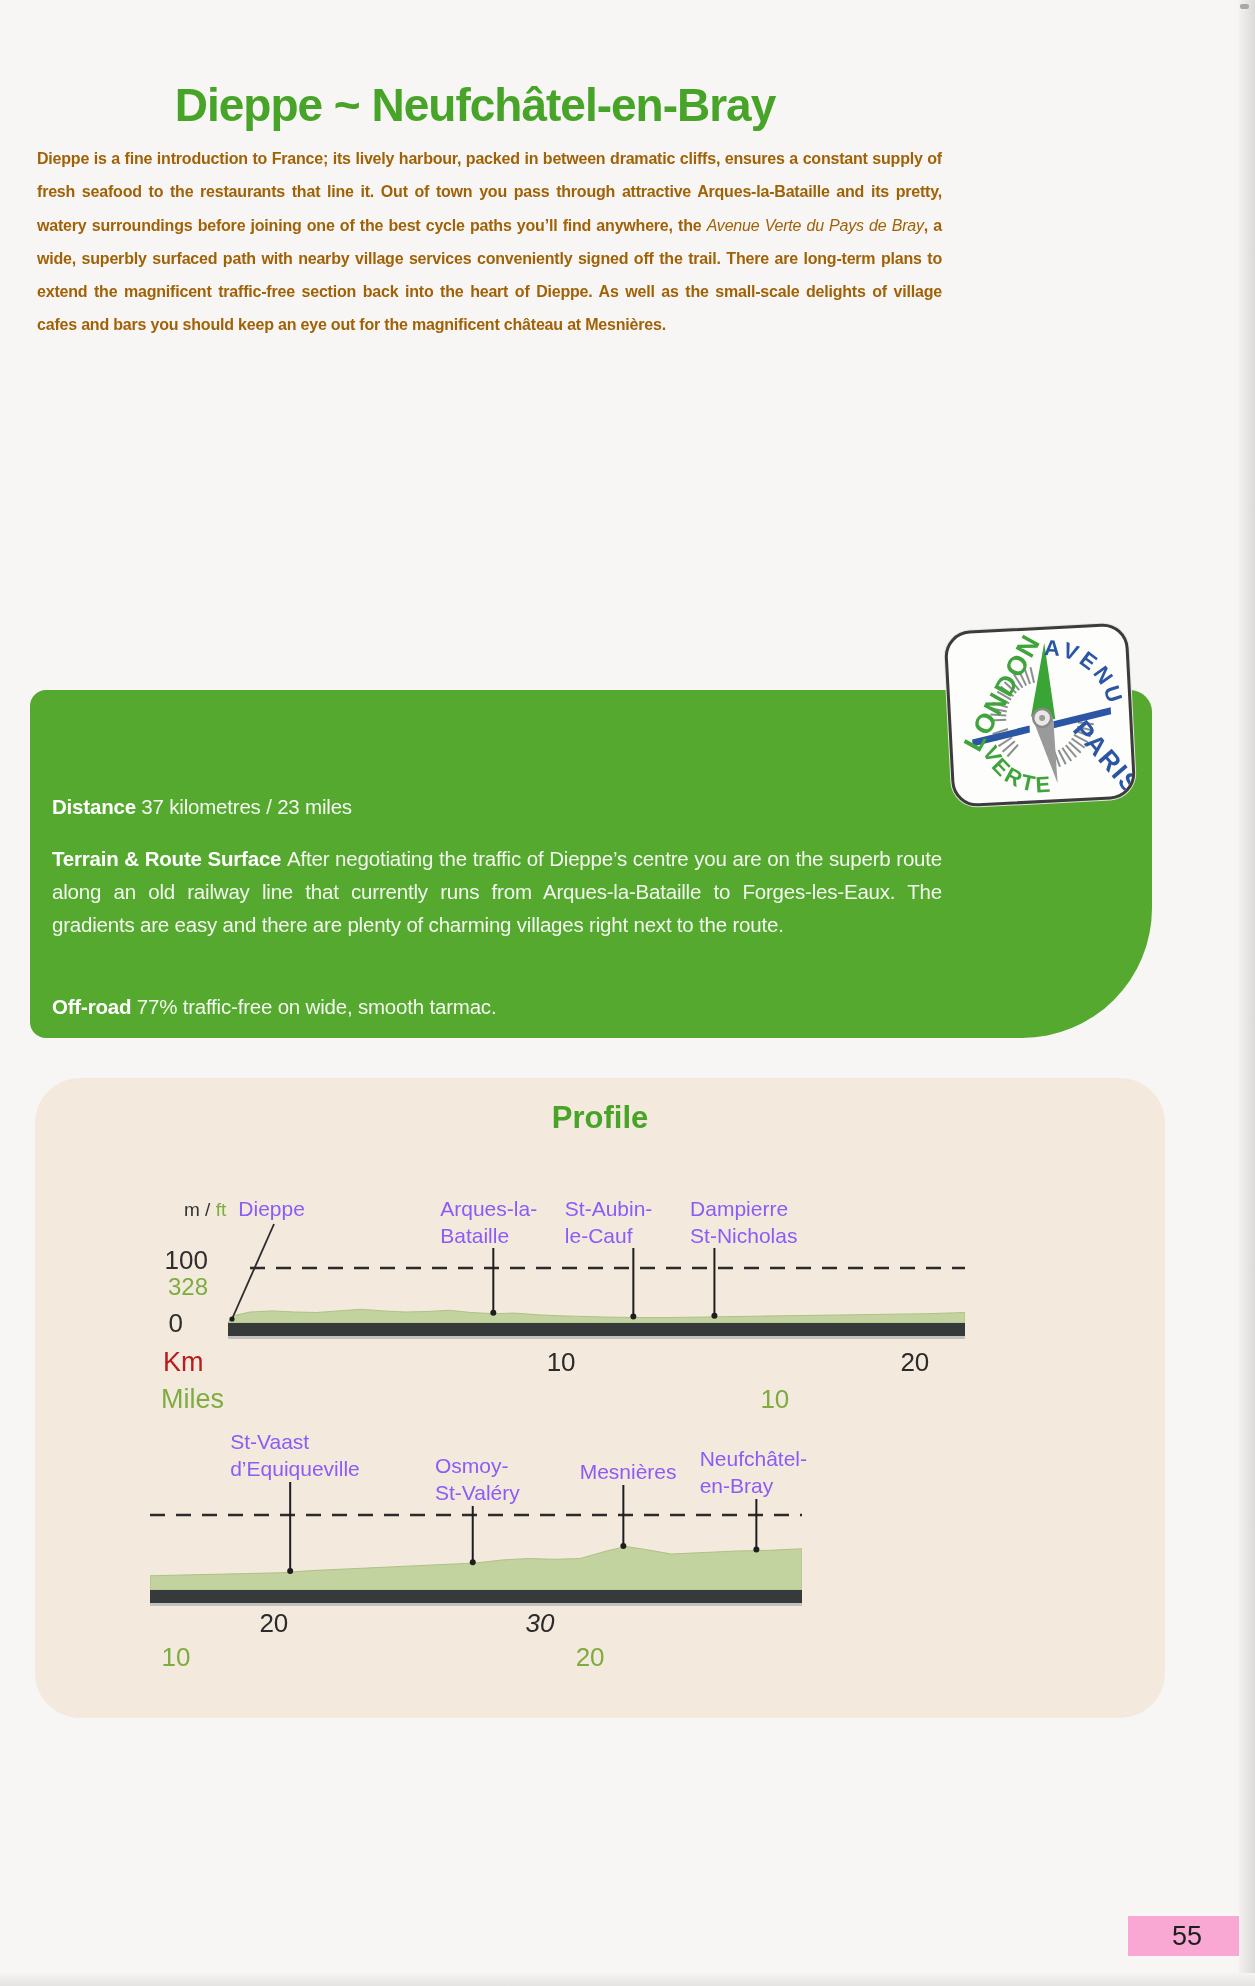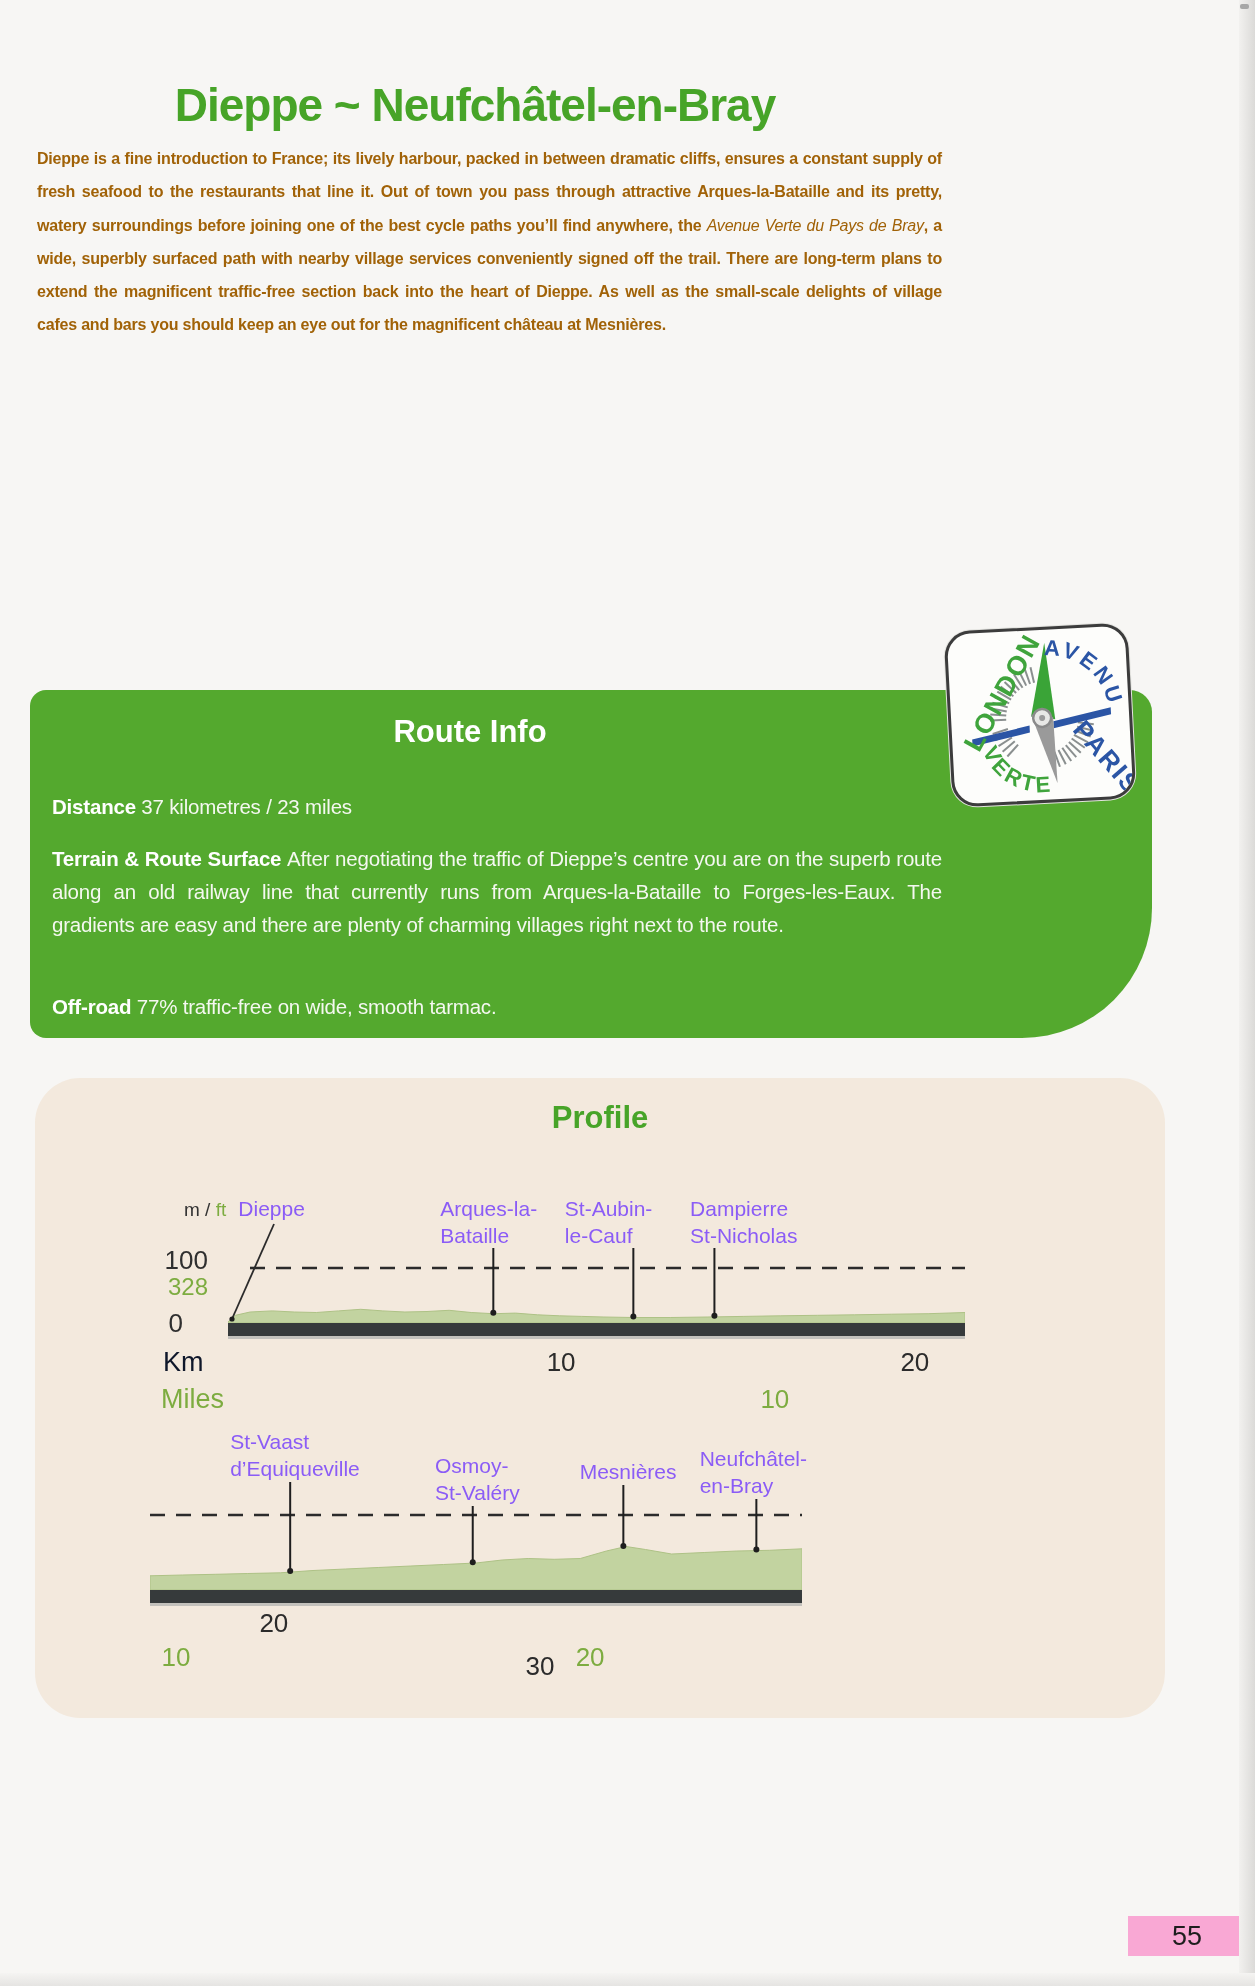--- a/index.html
+++ b/index.html
@@ -39,21 +39,21 @@
   .place-label{position:absolute;font-size:21px;line-height:27px;color:#8b5cf6;white-space:nowrap;}
   .axis-num{position:absolute;font-size:26px;width:80px;margin-left:-40px;text-align:center;white-space:nowrap;}
   .axis-km{color:#2b2b2b;}
   .axis-mile{color:#7dac40;}
   .static-lab{position:absolute;white-space:nowrap;}
   .lab-unit{left:184px;top:1199px;font-size:19px;color:#333;}
   .lab-unit .ft{color:#7dac40;}
   .lab-100{left:130px;top:1245px;width:78px;text-align:right;font-size:26px;color:#2f2f2f;}
   .lab-328{left:130px;top:1273px;width:78px;text-align:right;font-size:24px;color:#7dac40;}
   .lab-0{left:130px;top:1308px;width:53px;text-align:right;font-size:26px;color:#2f2f2f;}
-  .lab-km{left:163px;top:1347px;font-size:27px;color:#0f172a;}
+  .lab-km{left:163px;top:1347px;font-size:27px;color:#b91c1c;}
   .lab-miles{left:161px;top:1384px;font-size:27px;color:#7dac40;}
 
   .page-num-box{position:absolute;left:1128px;top:1916px;width:118px;height:40px;
     background:#f9a8d4;display:flex;align-items:center;justify-content:center;}
   .page-num{font-size:27px;color:#1e1e1e;}
 
   .edge-right{position:absolute;right:0;top:0;width:16px;height:100%;
     background:linear-gradient(to right,#f2f1ef,#dbdad8);}
   .edge-bottom{position:absolute;left:0;right:0;bottom:0;height:13px;
     background:linear-gradient(#f5f4f2,#e5e4e2);}
@@ -66,21 +66,20 @@
 <div id="page">
 
 
   <div class="page-title">Dieppe ~ Neufchâtel-en-Bray</div>
 
   <div class="intro">
     <p><span>Dieppe is a fine introduction to France; its lively harbour, packed in between dramatic cliffs, ensures a constant supply of fresh seafood to the restaurants that line it. Out of town you pass through attractive Arques-la-Bataille and its pretty, watery surroundings before joining one of the best cycle paths you’ll find anywhere, the </span><span class="it">Avenue Verte du Pays de Bray</span><span>, a wide, superbly surfaced path with nearby village services conveniently signed off the trail. There are long-term plans to extend the magnificent traffic-free section back into the heart of Dieppe. As well as the small-scale delights of village cafes and bars you should keep an eye out for the magnificent château at Mesnières.</span></p>
   </div>
 
   <div class="route-box">
-    <div class="ri-heading">Route Info</div>
     <div class="ri-line ri-distance"><b>Distance </b><span>37 kilometres / 23 miles</span></div>
     <div class="ri-line ri-terrain"><b>Terrain &amp; Route Surface </b><span>After negotiating the traffic of Dieppe’s centre you are on the superb route along an old railway line that currently runs from Arques-la-Bataille to Forges-les-Eaux. The gradients are easy and there are plenty of charming villages right next to the route.</span></div>
     <div class="ri-line ri-offroad"><b>Off-road </b><span>77% traffic-free on wide, smooth tarmac.</span></div>
   </div>
 
   <div class="logo">
     <svg id="logo-svg" width="178" height="170" viewBox="0 0 178 170">
       <g id="logo-ticks">
           <line x1="84.7486656039905" y1="52.54692089156051" x2="81.97029476131962" y2="36.78999684336518" stroke="#8a8f8f" stroke-width="2"></line>
           <line x1="80.67508362240075" y1="53.5123775566424" x2="76.0862318990233" y2="38.18454535959458" stroke="#8a8f8f" stroke-width="2"></line>
@@ -202,16 +201,16 @@
       <div>St-Valéry</div>
     </div>
     <div class="place-label" style="left: 579.668px; top: 1458px;">
       <div>Mesnières</div>
     </div>
     <div class="place-label" style="left: 699.636px; top: 1445px;">
       <div>Neufchâtel-</div>
       <div>en-Bray</div>
     </div>
     <div class="axis-num axis-km" style="left: 273.88px; top: 1608px;">20</div>
-    <div class="axis-num axis-km" style="left: 539.896px; top: 1651px;">30</div>
+    <div class="axis-num axis-km" style="left: 539.896px; top: 1608px; font-style: italic;">30</div>
     <div class="axis-num axis-mile" style="left: 176.08px; top: 1642px;">10</div>
     <div class="axis-num axis-mile" style="left: 590.1px; top: 1642px;">20</div>
   </div>
 
 </body></html>

